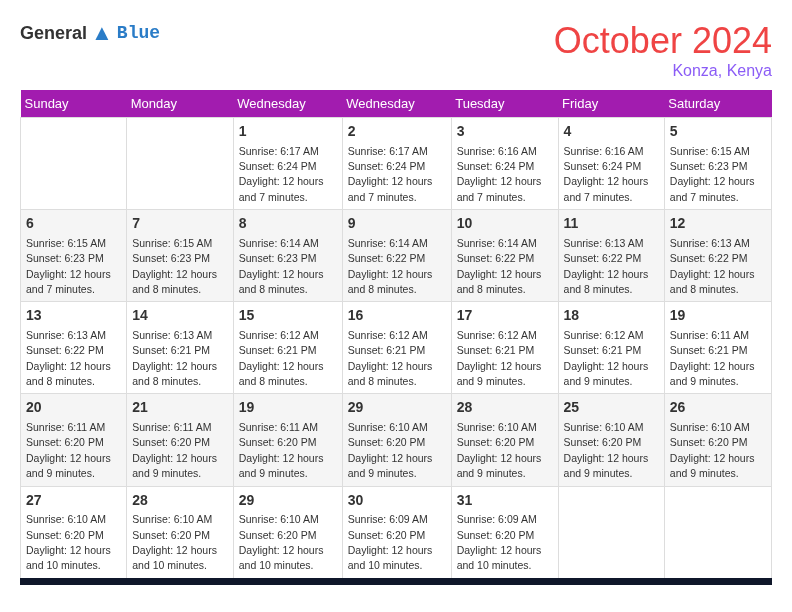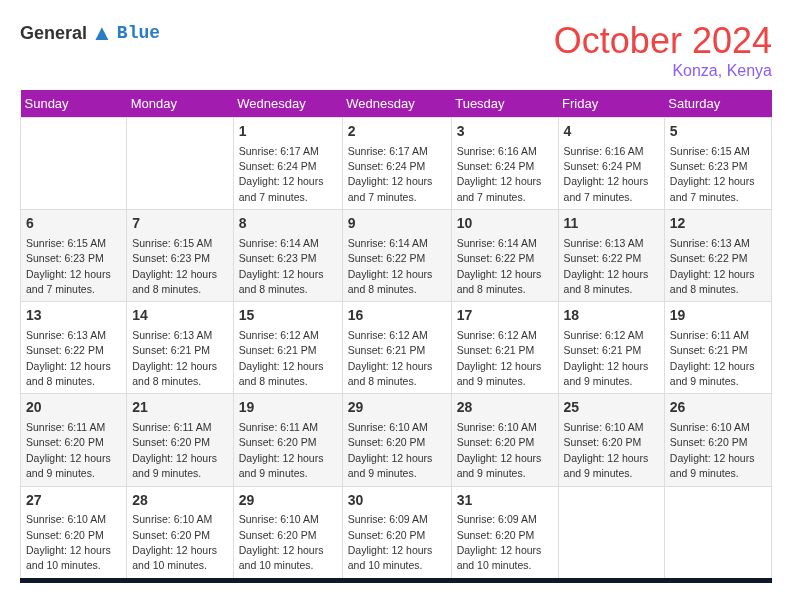--- a/index.html
+++ b/index.html
@@ -69,21 +69,21 @@
     td {
       border: 1px solid #ddd;
       padding: 4px 5px;
       vertical-align: top;
       width: 113px;
       min-height: 80px;
       color: #333;
       line-height: 1.4;
     }
     tr:last-child td {
-      border-bottom: 5px solid #0f172a;
+      border-bottom: 7px solid #0f172a;
     }
     .day-num {
       font-size: 14px;
       font-weight: bold;
       display: block;
       margin-bottom: 2px;
     }
     .day-info {
       font-size: 10.5px;
       color: #333;

